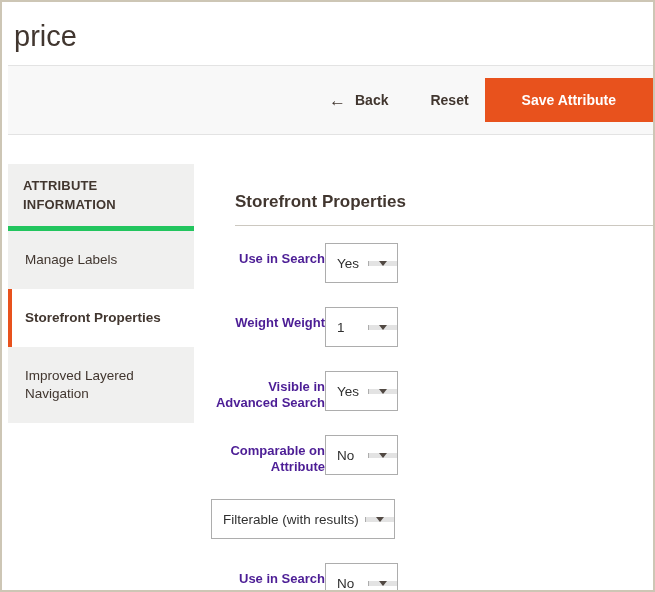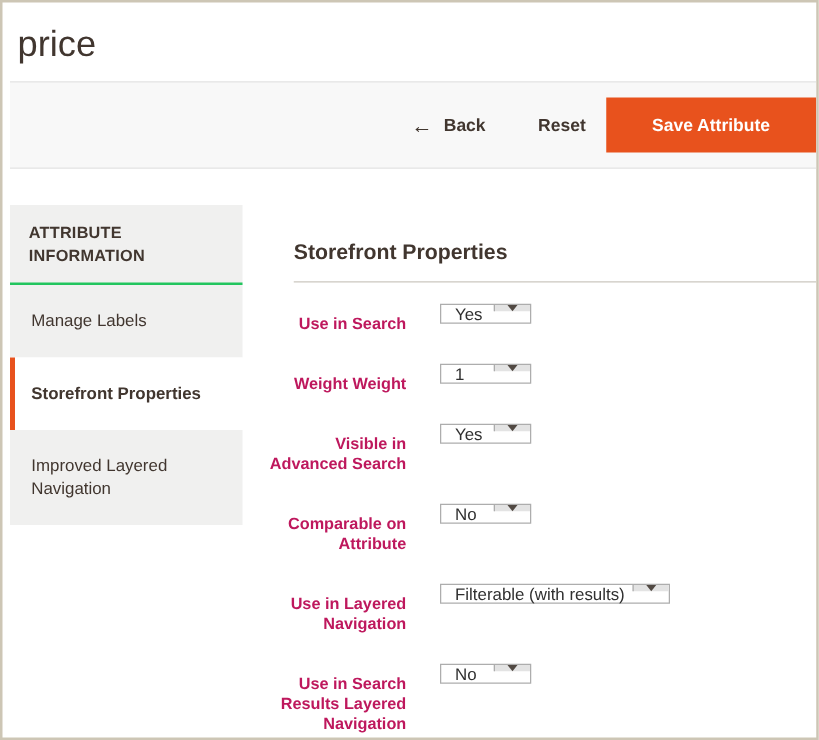--- a/index.html
+++ b/index.html
@@ -70,21 +70,21 @@
   .content {
     display: flex;
     margin: 29px 0 0 6px;
     align-items: flex-start;
   }
 
   
   .sidebar { width: 186px; flex-shrink: 0; }
   .sidebar-header {
     background: #f0f0ef;
-    border-bottom: 2px solid #22c55e;
+    border-bottom: 5px solid #22c55e;
     padding: 12px 15px;
     font-size: 13px;
     font-weight: 700;
     line-height: 19px;
     color: #41362f;
     letter-spacing: .2px;
   }
   .sidebar-item {
     background: #f0f0ef;
     padding: 20px 15px 20px 17px;
@@ -115,32 +115,31 @@
   }
   .form { margin-top: 17px; }
   .row { display: flex; align-items: flex-start; margin-bottom: 24px; }
   .lbl {
     width: 114px;
     flex-shrink: 0;
     text-align: right;
     font-size: 13px;
     font-weight: 700;
     line-height: 16px;
-    color: #be185d;
+    color: #4c1d95;
     padding-top: 8px;
   }
   .select {
-    margin-left: 27px;
-    height: 16px;
+    height: 40px;
     box-sizing: border-box;
     width: 73px;
     border: 1px solid #adadad;
     background: #ffffff;
     display: flex;
-    align-items: flex-start;
+    align-items: center;
     cursor: pointer;
   }
   .select.wide { width: 184px; }
   .sel-val {
     flex: 1;
     display: flex;
     align-items: center;
     padding-left: 11px;
     font-size: 13.5px;
     color: #303030;
@@ -226,21 +225,20 @@
         <label class="lbl">Comparable on Attribute</label>
         <div class="select">
           <span class="sel-val">No</span>
           <span class="sel-arrow">
               <span class="caret"></span>
             </span>
         </div>
       </div>
 
       <div class="row">
-        <label class="lbl">Use in Layered Navigation</label>
         <div class="select wide">
           <span class="sel-val">Filterable (with results)</span>
           <span class="sel-arrow">
               <span class="caret"></span>
             </span>
         </div>
       </div>
 
       <div class="row">
         <label class="lbl">Use in Search Results Layered Navigation</label>

